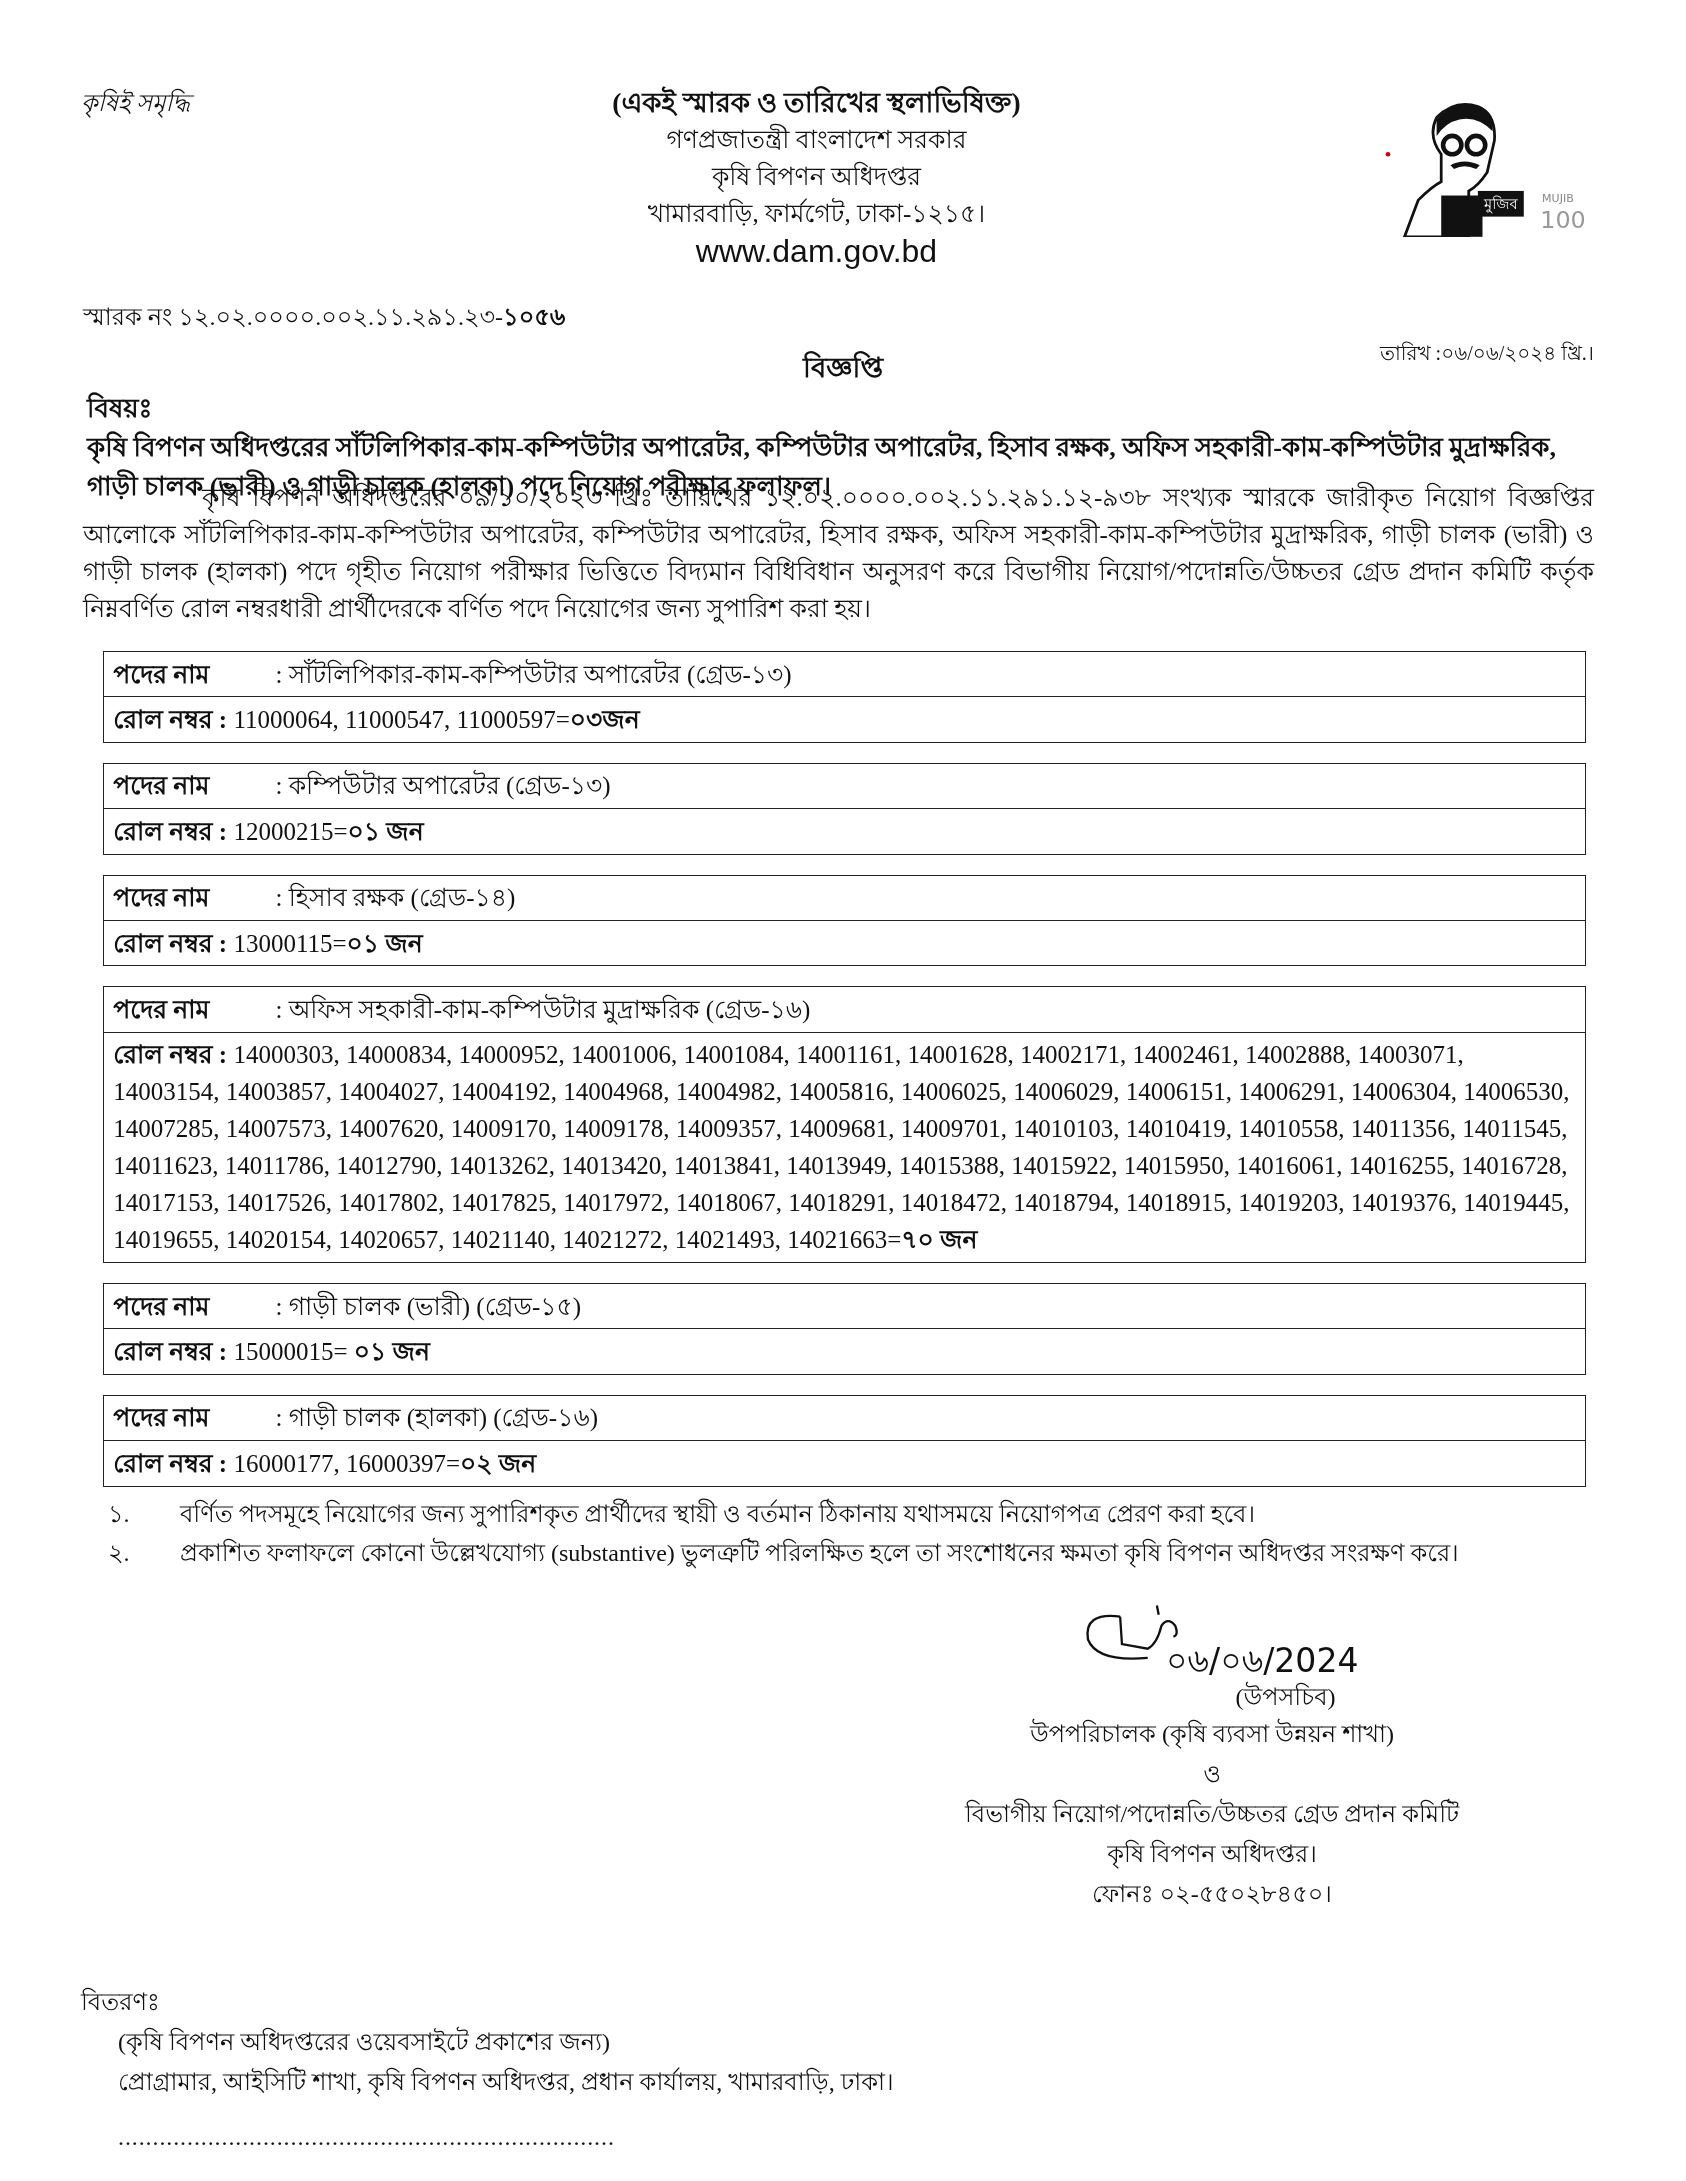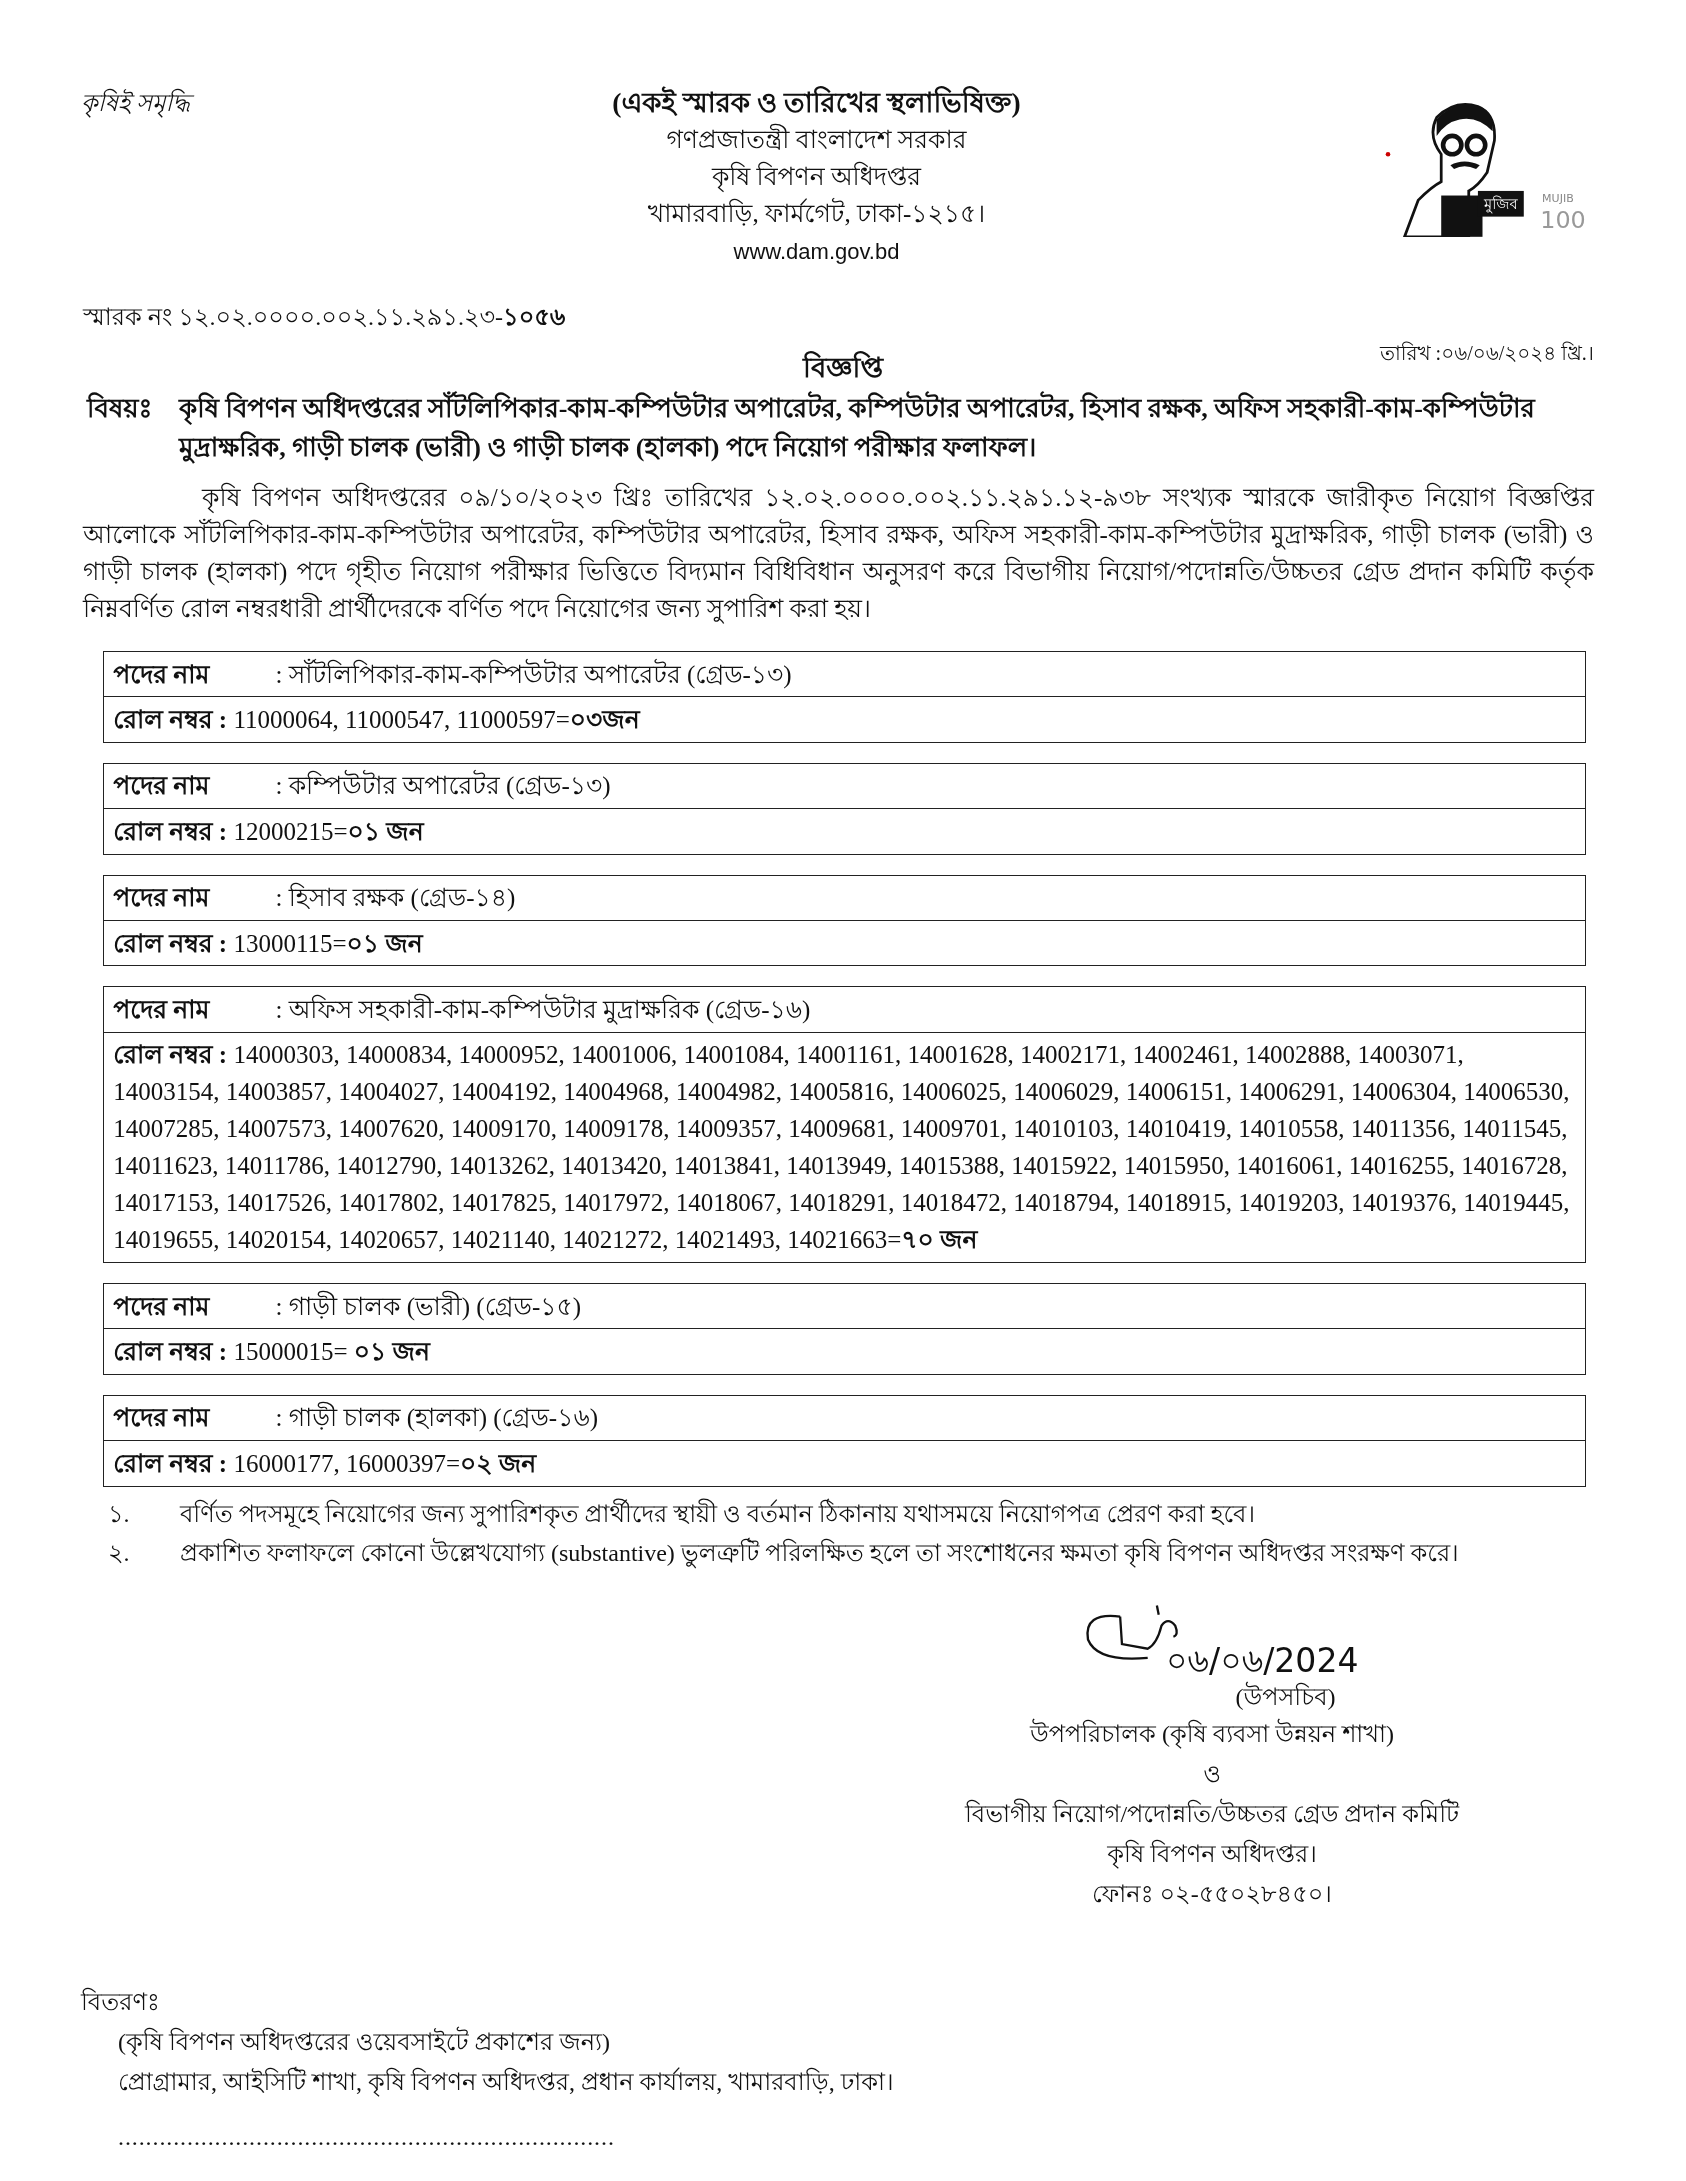--- a/index.html
+++ b/index.html
@@ -5,27 +5,27 @@
   html, body { margin: 0; padding: 0; background: #ffffff; }
   body {
     width: 1686px; height: 2182px; position: relative; overflow: hidden;
     font-family: "Liberation Serif", "DejaVu Serif", serif; color: #111;
   }
   .abs { position: absolute; }
   .motto { left: 81px; top: 84px; font-size: 24px; font-style: italic; }
   .header { left: 486px; width: 661px; top: 84px; text-align: center; }
   .header .l0 { font-size: 27.5px; font-weight: bold; line-height: 37px; }
   .header .l { font-size: 25px; line-height: 37px; }
-  .header .web { font-family: "Liberation Sans", "DejaVu Sans", sans-serif; font-size: 22px; line-height: 39px; }
+  .header .web { font-family: "Liberation Sans", "DejaVu Sans", sans-serif; font-size: 32px; line-height: 39px; }
   .logo { left: 1377px; top: 99px; width: 211px; height: 138px; }
   .memo { left: 83px; top: 298px; font-size: 24px; }
   .memo b { font-weight: bold; }
   .date { right: 92px; top: 298px; font-size: 20px; margin-top: 40px; }
   .notice-title { left: 0; width: 1686px; top: 347px; text-align: center; font-size: 27.5px; font-weight: bold; }
-  .subject { left: 87px; top: 389px; width: 1506px; font-size: 26px; font-weight: bold; line-height: 39px; display: flex; }
+  .subject { left: 87px; top: 389px; width: 1506px; font-size: 26px; font-weight: bold; line-height: 39px; display: flex; flex-direction: column; }
   .subject .lbl { width: 92px; flex: none; }
   .subject .txt { flex: 1; }
   .para { left: 83px; top: 479px; width: 1511px; font-size: 25px; line-height: 37px; text-align: justify; text-indent: 119px; }
   .posts { left: 103px; top: 641px; width: 1483px; margin-top: 10px; }
   .post {
     border: 1.8px solid #222; margin-bottom: 20px; font-size: 25px;
   }
   .post .row { padding: 3.7px 9.2px; line-height: 37px; }
   .post .row + .row { border-top: 1.8px solid #222; }
   .post .k { font-weight: bold; display: inline-block; }

